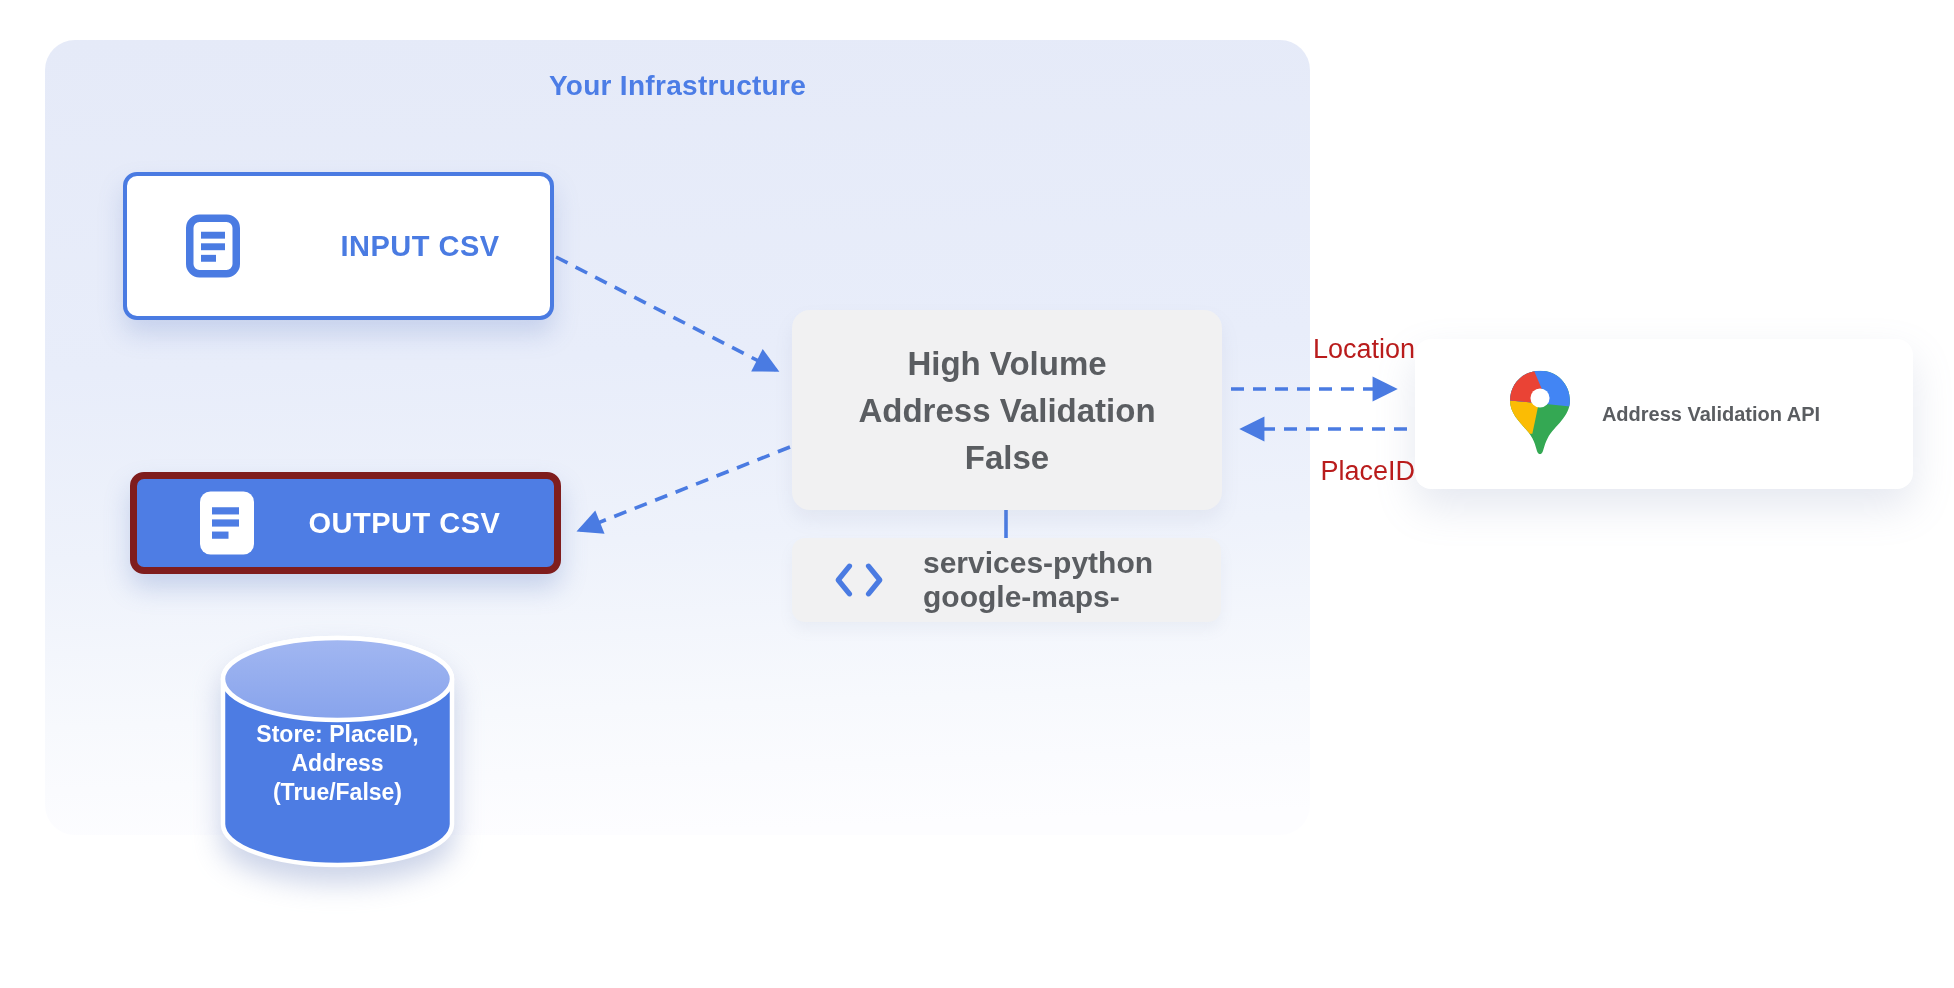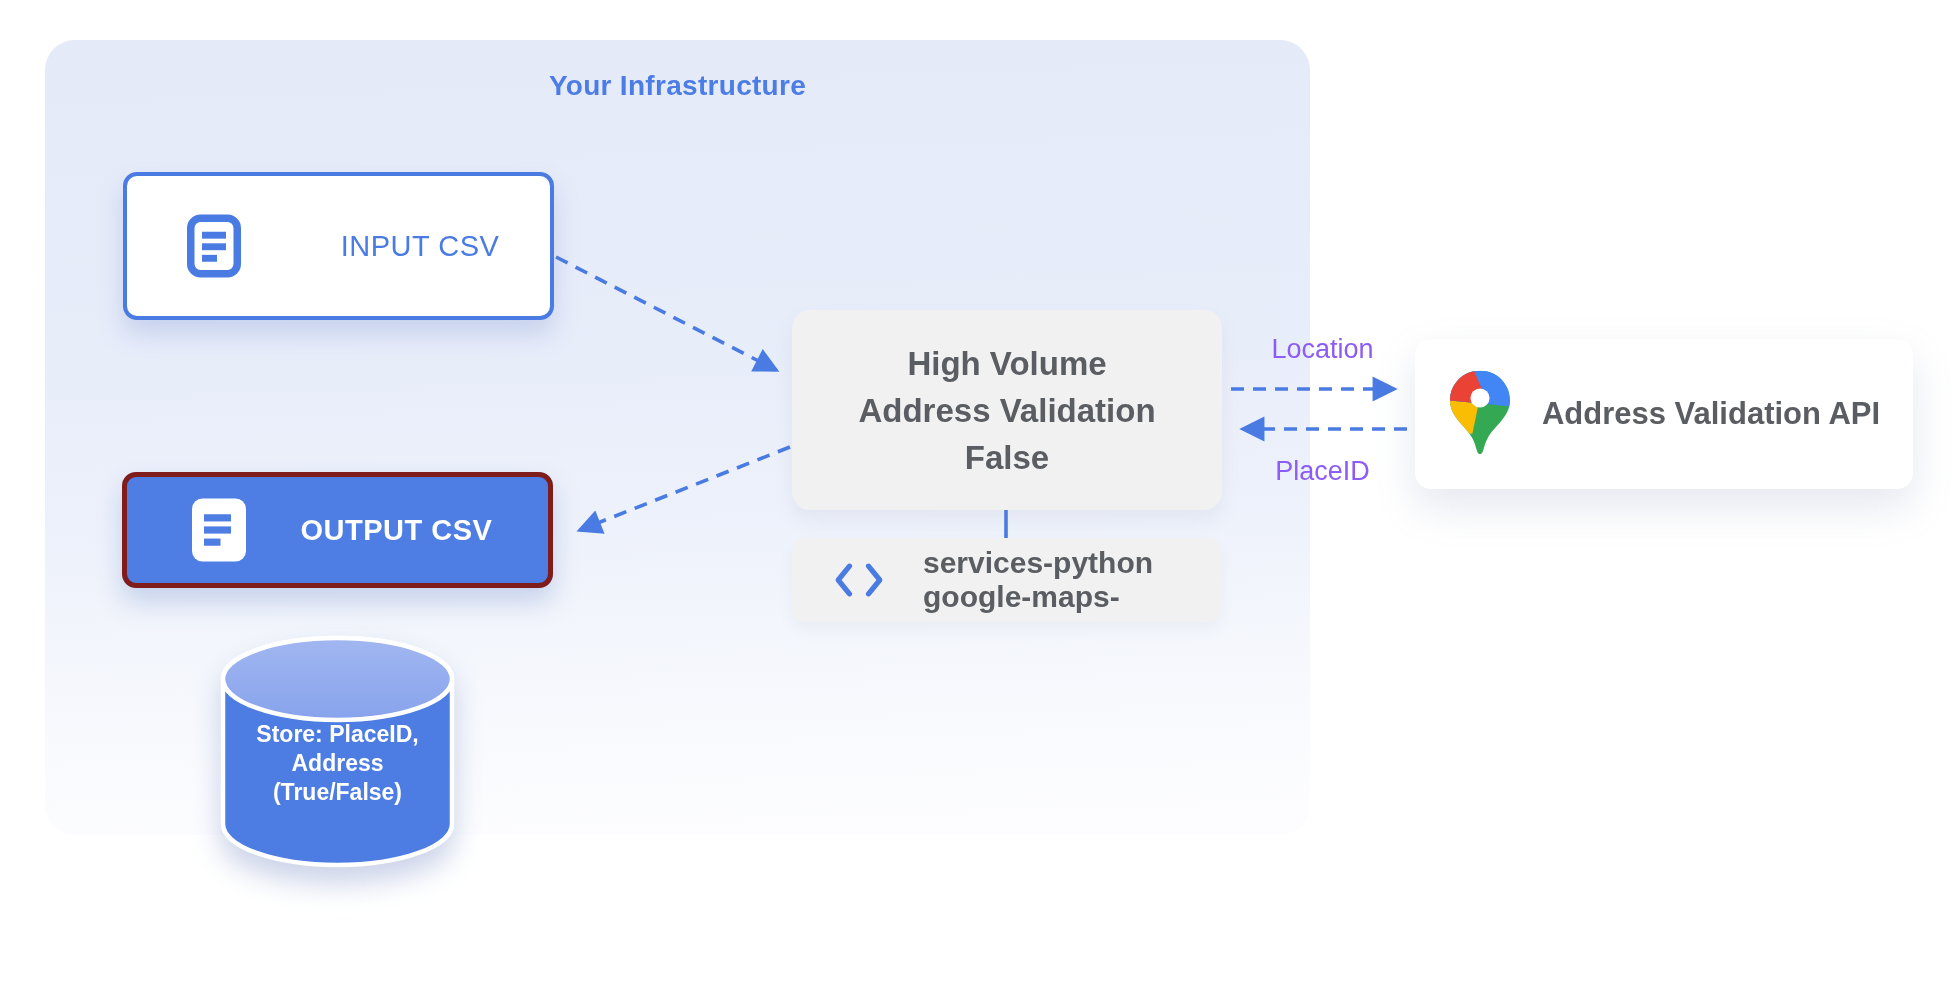--- a/index.html
+++ b/index.html
@@ -25,25 +25,25 @@
 
   
   .node{position:absolute;display:flex;align-items:center;justify-content:center;box-sizing:border-box;}
 
   .input-box{
     left:123px;top:172px;width:431px;height:148px;
     background:#ffffff;border:4px solid #4a7be2;border-radius:14px;
     box-shadow:0 14px 24px rgba(104,131,198,.25);
     gap:44px;
   }
-  .input-box .label{font-size:29px;font-weight:400;color:#4a7be2;letter-spacing:.5px;margin-left:47px;}
+  .input-box .label{font-size:29px;font-weight:700;color:#4a7be2;letter-spacing:.5px;margin-left:47px;}
 
   .output-box{
-    left:122px;top:472px;width:431px;height:116px;
-    background:#4e7de4;border:5px solid #7f1d1d;border-radius:14px;
+    left:130px;top:472px;width:431px;height:102px;
+    background:#4e7de4;border:7px solid #7f1d1d;border-radius:14px;
     box-shadow:0 14px 26px rgba(104,131,198,.30);
     gap:46px;
   }
   .output-box .label{font-size:29px;font-weight:700;color:#ffffff;letter-spacing:.5px;}
 
   .script-box{
     left:792px;top:310px;width:430px;height:200px;
     background:#f1f1f2;border-radius:18px;
     flex-direction:column;
     box-shadow:0 10px 18px rgba(130,140,170,.10);
@@ -58,37 +58,37 @@
     box-shadow:0 8px 14px rgba(130,140,170,.08);
   }
   .lib-text .line{font-size:30px;font-weight:700;color:#5a5d61;line-height:34px;text-align:left;}
 
   .api-box{
     left:1415px;top:339px;width:498px;height:150px;
     background:#ffffff;border-radius:16px;
     box-shadow:0 18px 40px rgba(125,142,180,.20);
     gap:30px;
   }
-  .api-box .label{font-size:31px;font-weight:700;color:#5a5d61;}
+  .api-box .label{font-size:20px;font-weight:700;color:#5a5d61;}
 
   
   .cylinder{
     position:absolute;left:219px;top:634px;width:237px;height:240px;
     filter:drop-shadow(0 16px 14px rgba(140,158,205,.45));
   }
   .cylinder-text{
     position:absolute;left:219px;top:720px;width:237px;
     display:flex;flex-direction:column;align-items:center;
   }
   .cylinder-text .line{font-size:23px;font-weight:700;color:#ffffff;line-height:29px;text-align:center;}
 
   
   .edge-label{
-    position:absolute;width:185px;text-align:center;
-    font-size:27px;font-weight:500;color:#8b5cf6;
+    position:absolute;width:185px;text-align:right;
+    font-size:27px;font-weight:500;color:#b91c1c;
   }
   .edge-label.location{left:1230px;top:334px;}
   .edge-label.placeid{left:1230px;top:456px;}
 
   
   .arrows{position:absolute;left:0;top:0;width:1954px;height:988px;pointer-events:none;}
 </style>
 </head>
 <body>
 

